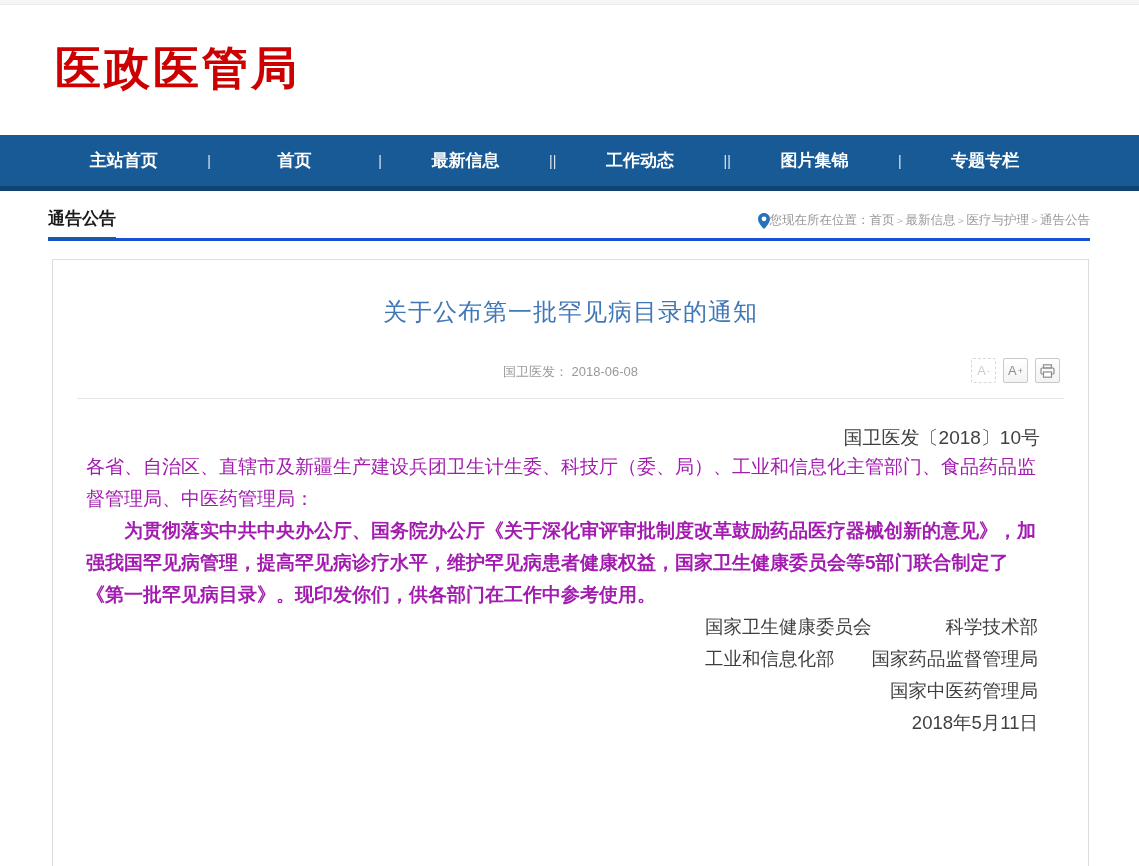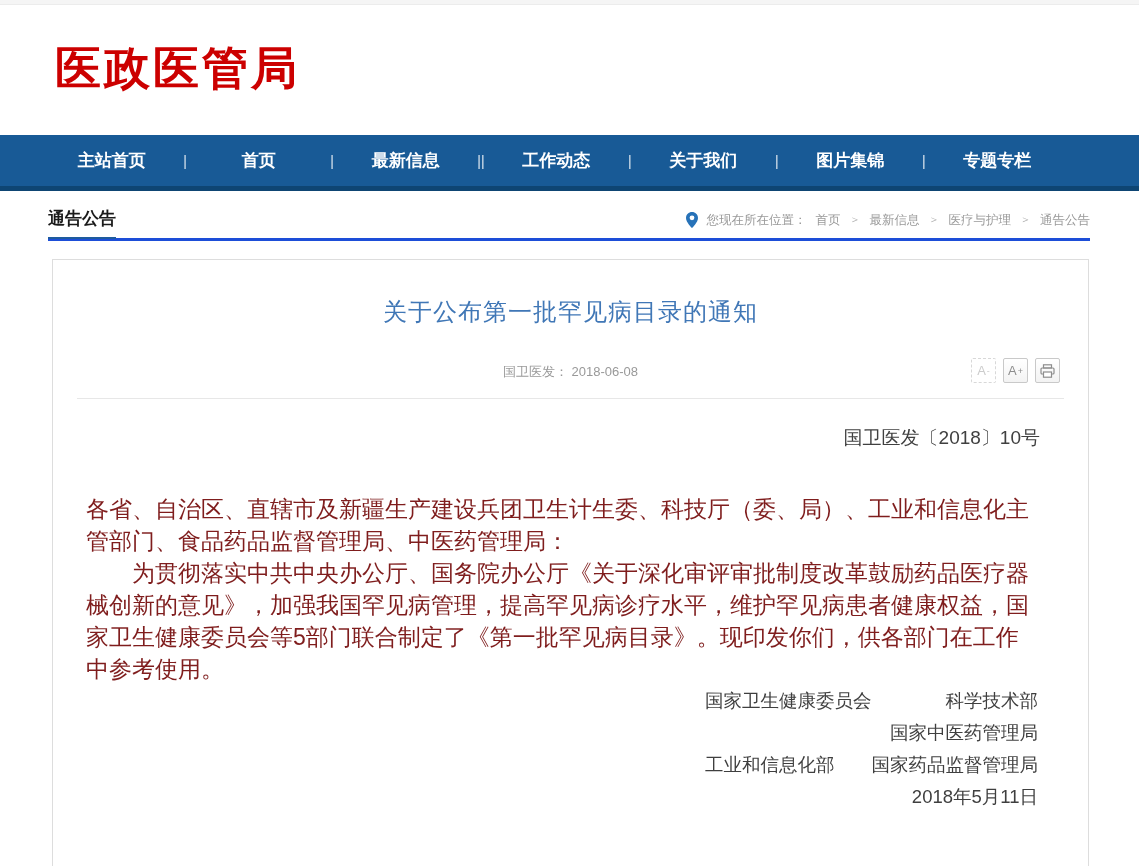--- a/index.html
+++ b/index.html
@@ -72,22 +72,21 @@
   .section-title {
     font-size: 17px;
     font-weight: bold;
     color: #1a1a1a;
     padding-bottom: 7px;
     border-bottom: 2px solid #1e5b9e;
     margin-bottom: -1px;
   }
   .crumb {
     display: flex;
-    align-items: flex-start;
-    gap: 9px;
+    align-items: center;
     color: #999999;
     font-size: 12.5px;
     padding-bottom: 9px;
   }
   .crumb .pin { width: 12px; height: 16px; display: inline-block; }
   .crumb-link { color: #999999; cursor: pointer; }
   .crumb-gt { color: #aaaaaa; font-size: 11px; }
 
   
   .article-box {
@@ -149,27 +148,26 @@
     border-top: 1px solid #e7e7e7;
   }
   .doc-number {
     text-align: right;
     padding-right: 48px;
     margin-top: 26px;
     font-size: 19px;
     color: #404040;
   }
   .body-text {
-    margin-top: 42px;
     padding: 0 50px 0 33px;
-    font-size: 23px;
+    font-size: 19px;
     line-height: 32px;
-    color: #7f1d1d;
-  }
-  .body-text p.indent { text-indent: 2em; }
+    color: #a21caf;
+  }
+  .body-text p.indent { text-indent: 2em; font-weight: bold; }
   .signature-block {
     padding-right: 50px;
     text-align: right;
     font-size: 18.5px;
     line-height: 32px;
     color: #3f3f3f;
   }
 </style>
 </head>
 <body>
@@ -183,21 +181,20 @@
 <nav class="main-nav">
   <div class="nav-item">主站首页</div>
   <span class="nav-sep">|</span>
   <div class="nav-item">首页</div>
   <span class="nav-sep">|</span>
   <div class="nav-item">最新信息</div>
   <span class="nav-sep">|</span>
   <span class="nav-sep">|</span>
   <div class="nav-item">工作动态</div>
   <span class="nav-sep">|</span>
-  <div class="nav-item">关于我们</div>
   <span class="nav-sep">|</span>
   <div class="nav-item">图片集锦</div>
   <span class="nav-sep">|</span>
   <div class="nav-item">专题专栏</div>
 </nav>
 
 <div class="crumb-bar">
   <div class="section-title">通告公告</div>
   <div class="crumb">
     <span class="pin">
@@ -249,18 +246,18 @@
 
   <div class="doc-number">国卫医发〔2018〕10号</div>
 
   <div class="body-text">
     <p>各省、自治区、直辖市及新疆生产建设兵团卫生计生委、科技厅（委、局）、工业和信息化主管部门、食品药品监督管理局、中医药管理局：</p>
     <p class="indent">为贯彻落实中共中央办公厅、国务院办公厅《关于深化审评审批制度改革鼓励药品医疗器械创新的意见》，加强我国罕见病管理，提高罕见病诊疗水平，维护罕见病患者健康权益，国家卫生健康委员会等5部门联合制定了《第一批罕见病目录》。现印发你们，供各部门在工作中参考使用。</p>
   </div>
 
   <div class="signature-block">
     <div>国家卫生健康委员会　　　　科学技术部</div>
+    <div>工业和信息化部　　国家药品监督管理局</div>
     <div>国家中医药管理局</div>
-    <div>工业和信息化部　　国家药品监督管理局</div>
     <div>2018年5月11日</div>
   </div>
 
 </main>
 
 </body></html>

